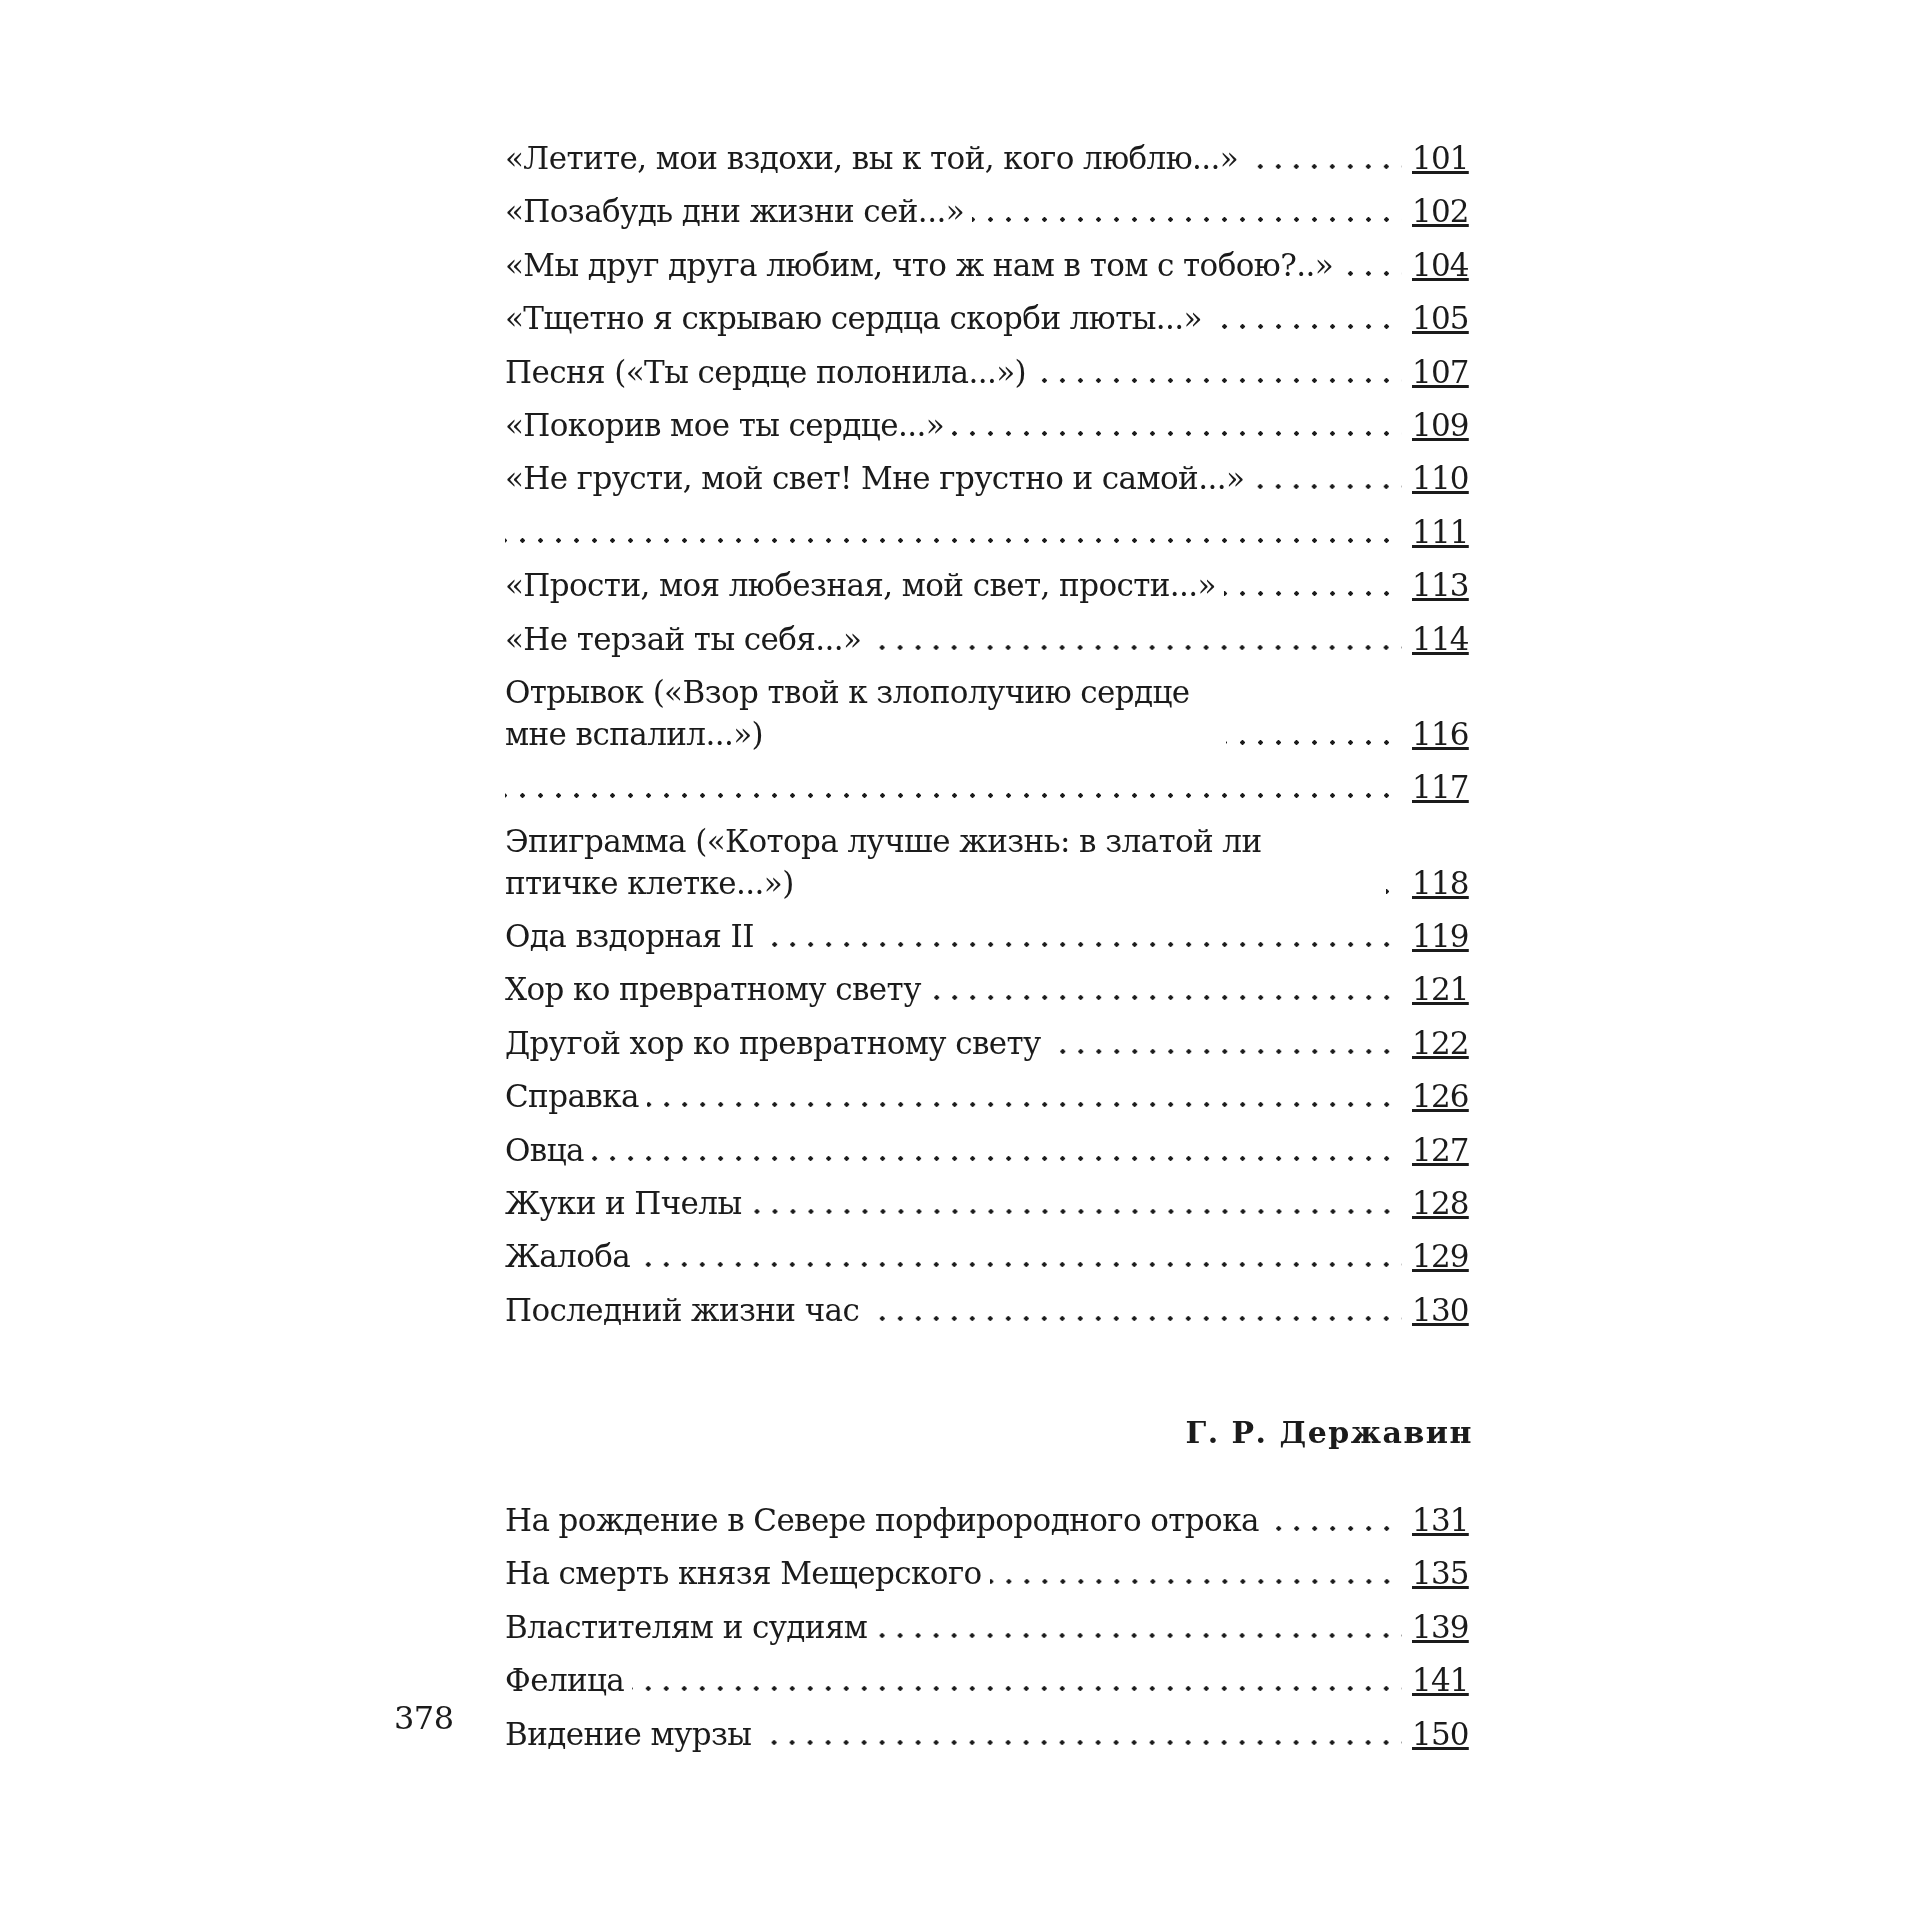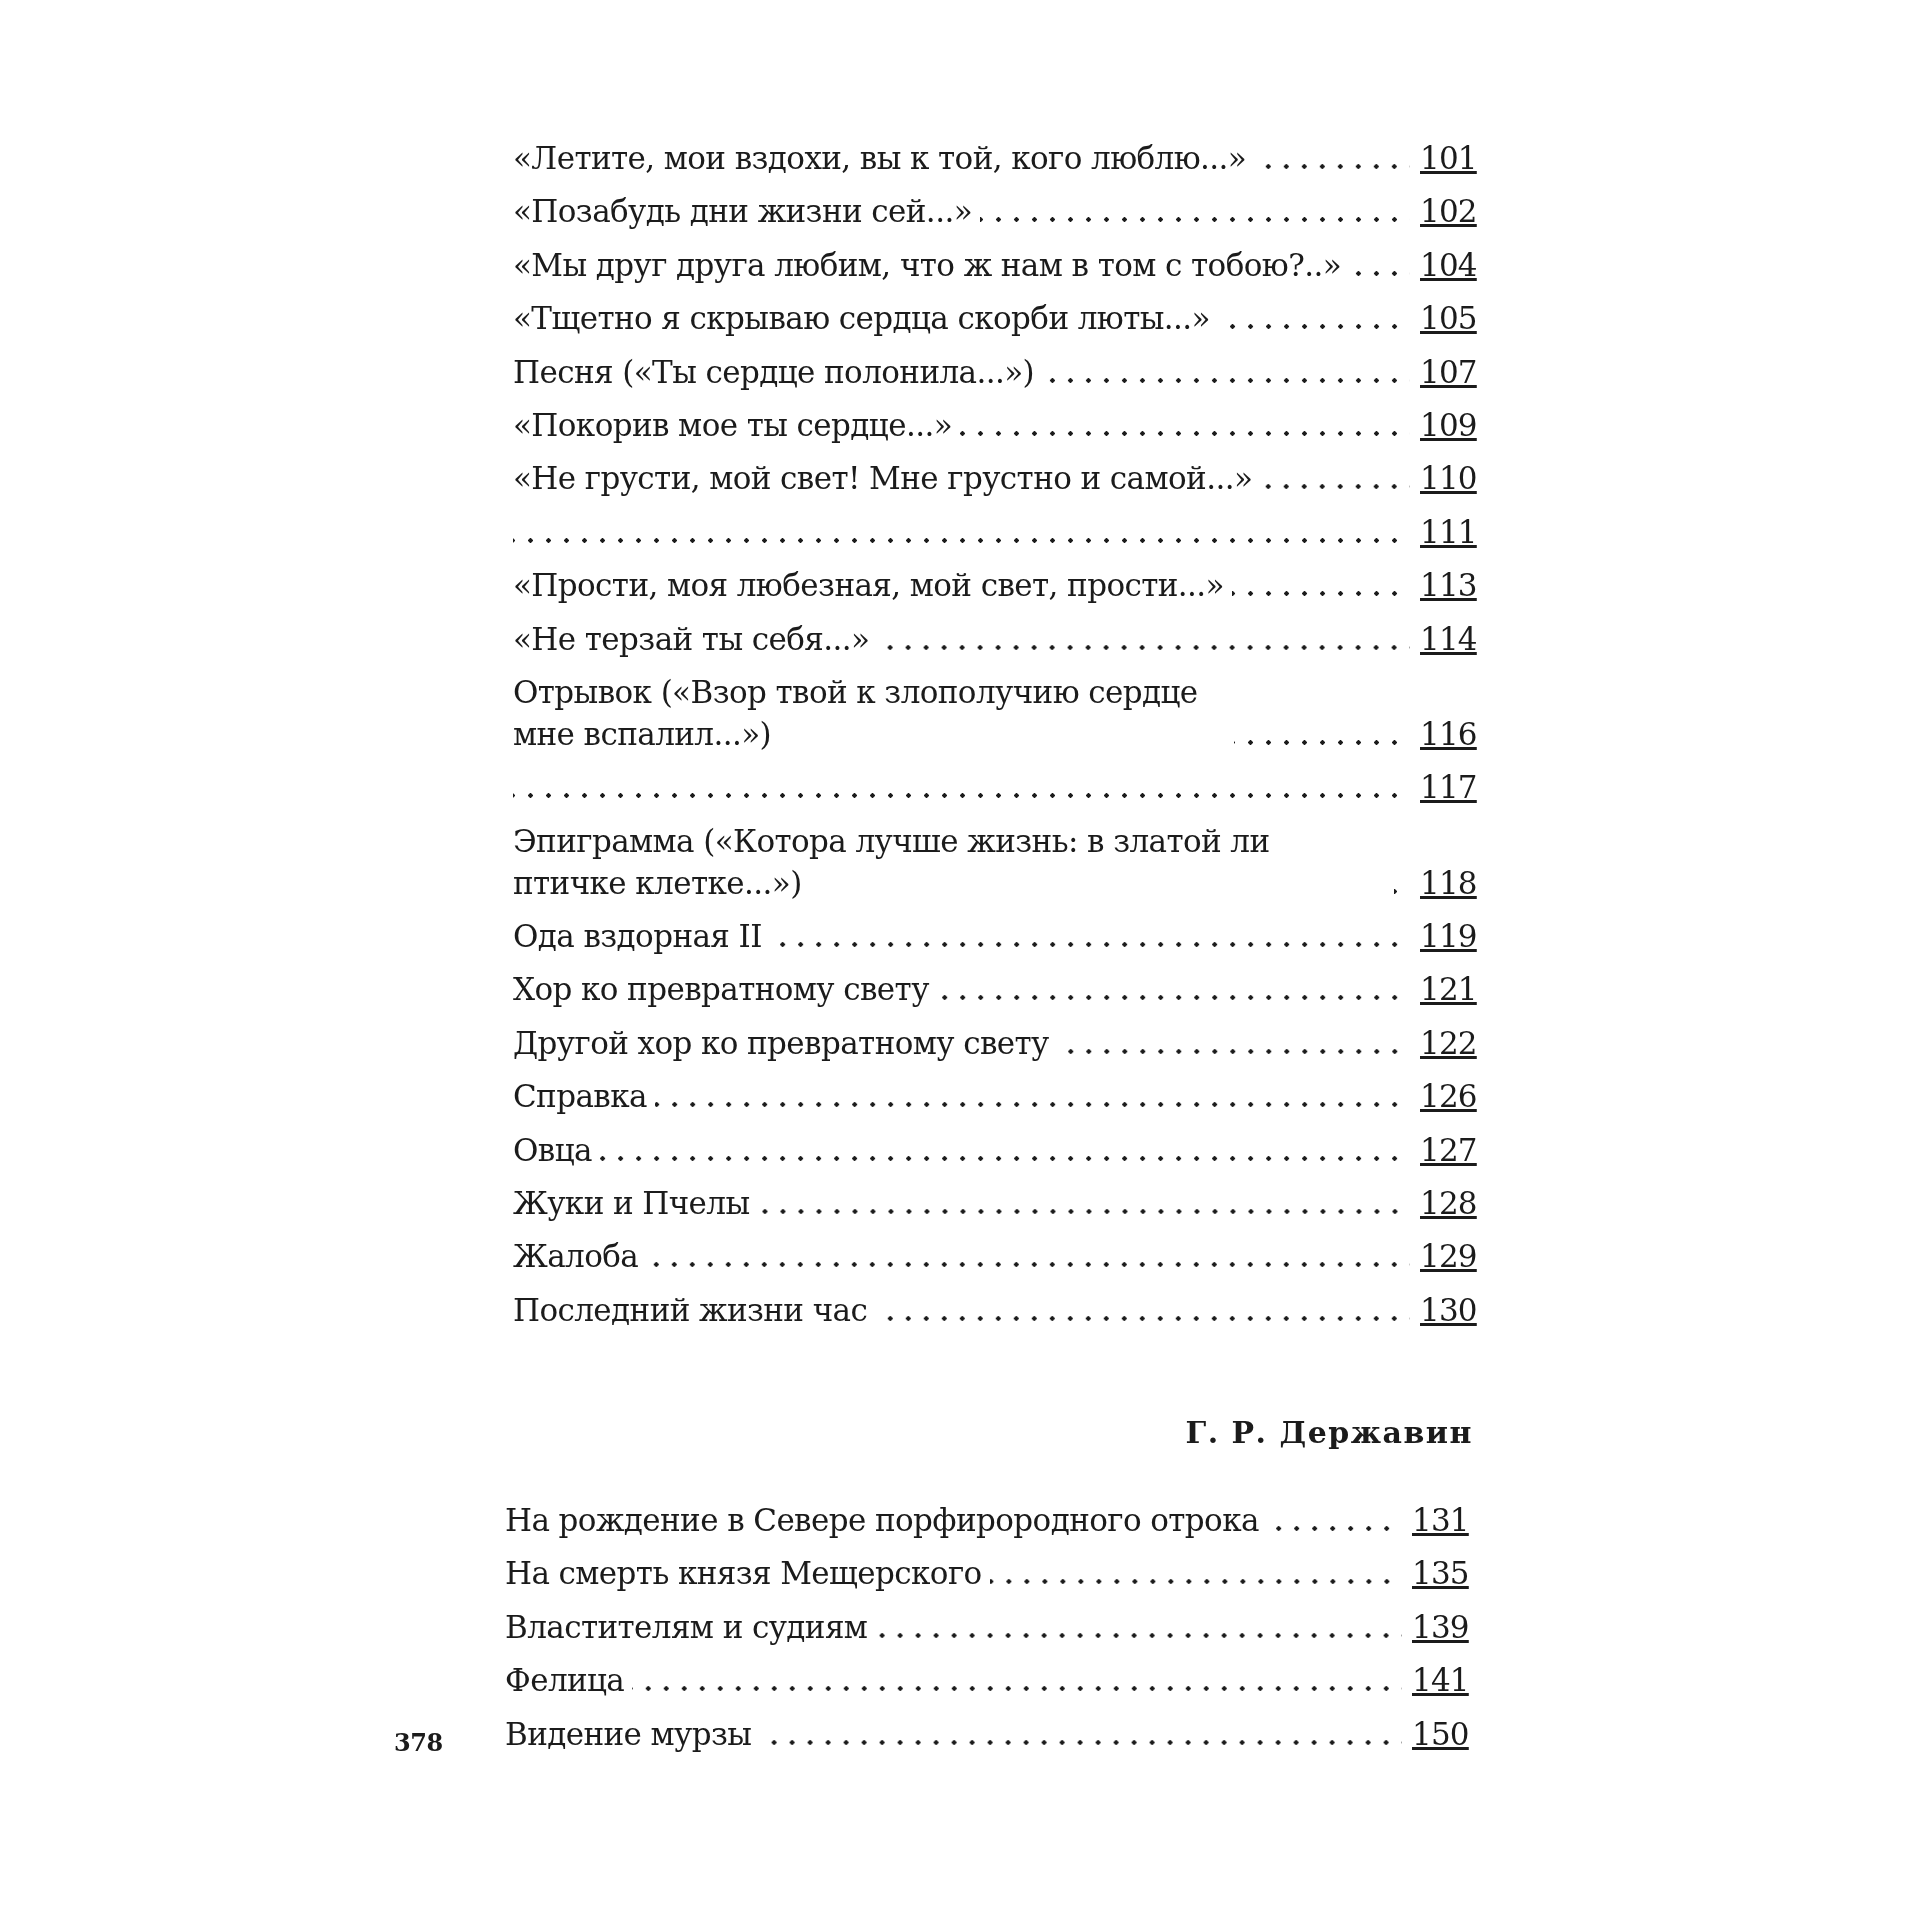--- a/index.html
+++ b/index.html
@@ -18,21 +18,21 @@
   .page {
     position: absolute;
     left: 0; top: 0;
     width: 1930px; height: 1930px;
   }
   .toc {
     position: absolute;
     left: 505px;
     width: 968px;
   }
-  .toc-section-1 { top: 137px; margin-left: 8px; }
+  .toc-section-1 { top: 137px; }
   .toc-section-2 { top: 1499px; }
   .entry {
     position: relative;
     display: flex;
     align-items: flex-end;
     font-size: 31px;
     line-height: 42px;
     margin-bottom: 11.4px;
     letter-spacing: -0.6px;
   }
@@ -78,25 +78,24 @@
     text-align: right;
     font-size: 30px;
     font-weight: bold;
     letter-spacing: 1.5px;
     line-height: 42px;
   }
   .folio {
     position: absolute;
     left: 394px;
     top: 1697px;
-    font-size: 24px;
-    font-weight: bold;
+    font-size: 32px;
+    font-weight: normal;
     line-height: 42px;
     letter-spacing: -0.5px;
-    margin-top: 25px;
   }
 </style>
 </head>
 <body>
 
 <div class="page">
 
   <div class="toc toc-section-1">
     <div class="entry wide">
         <span class="title">«Летите, мои вздохи, вы к той, кого люблю...»</span>

